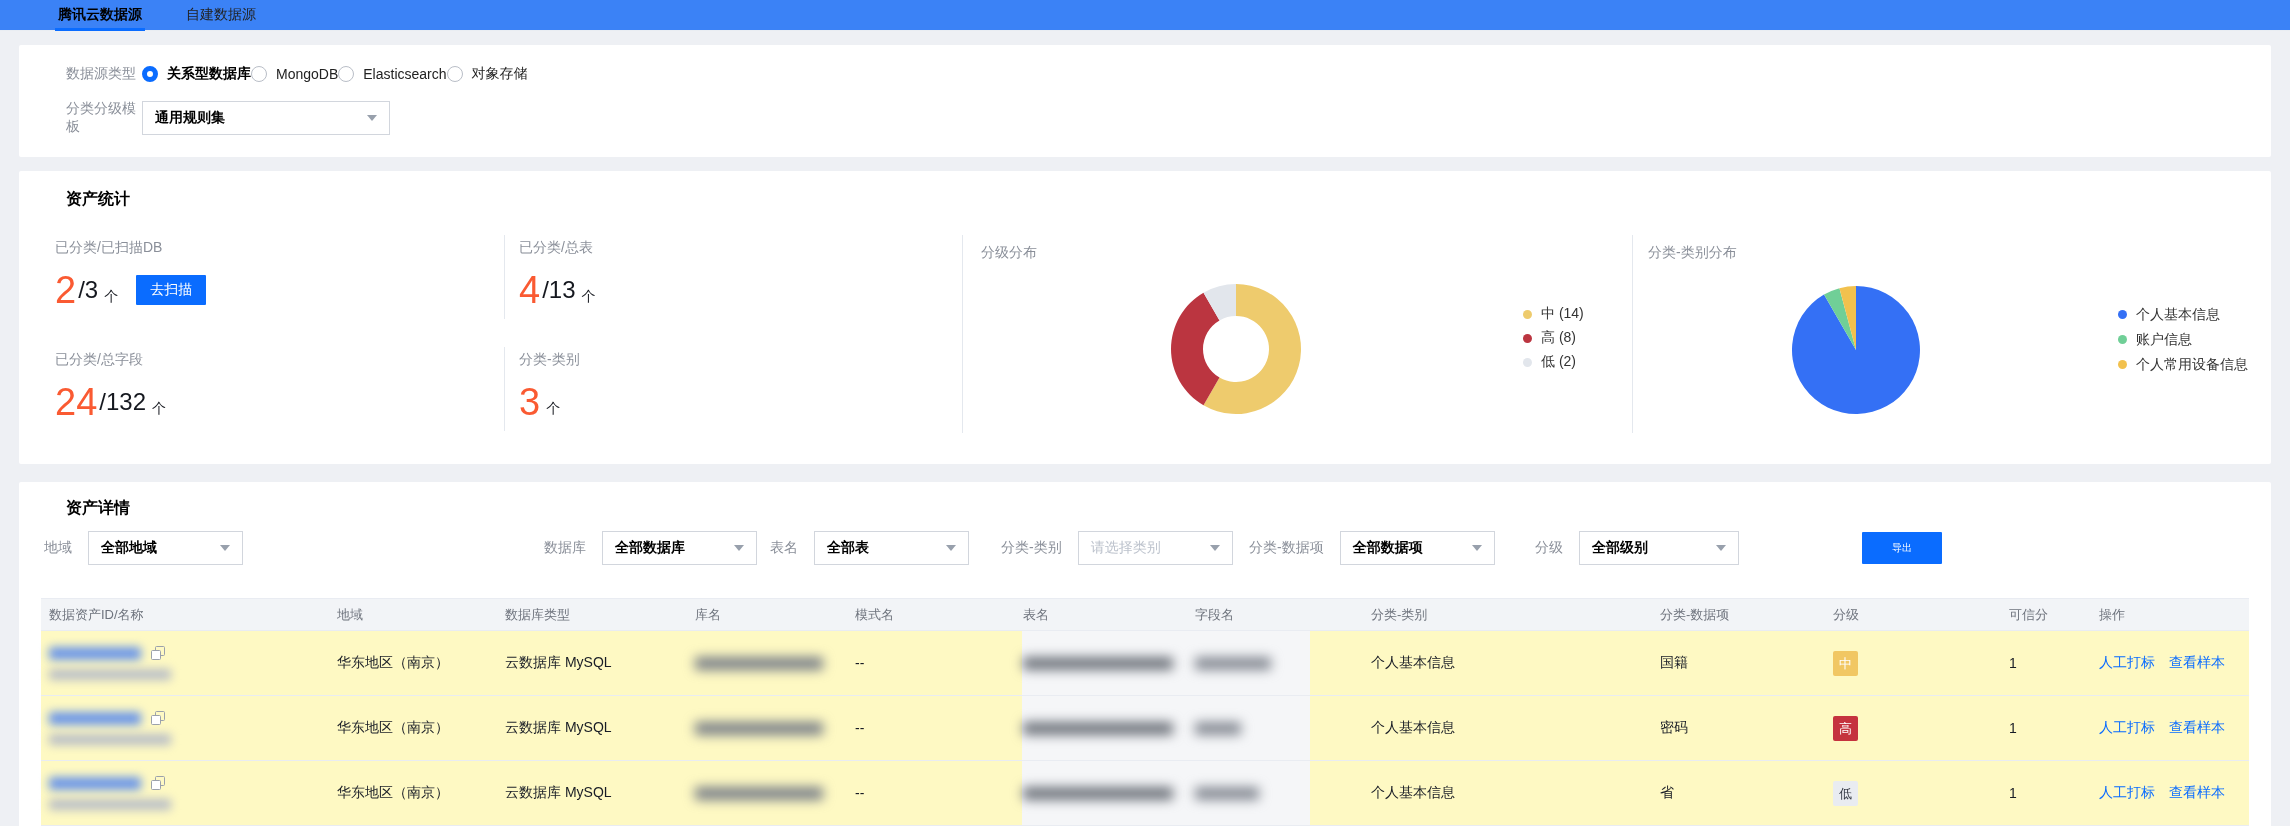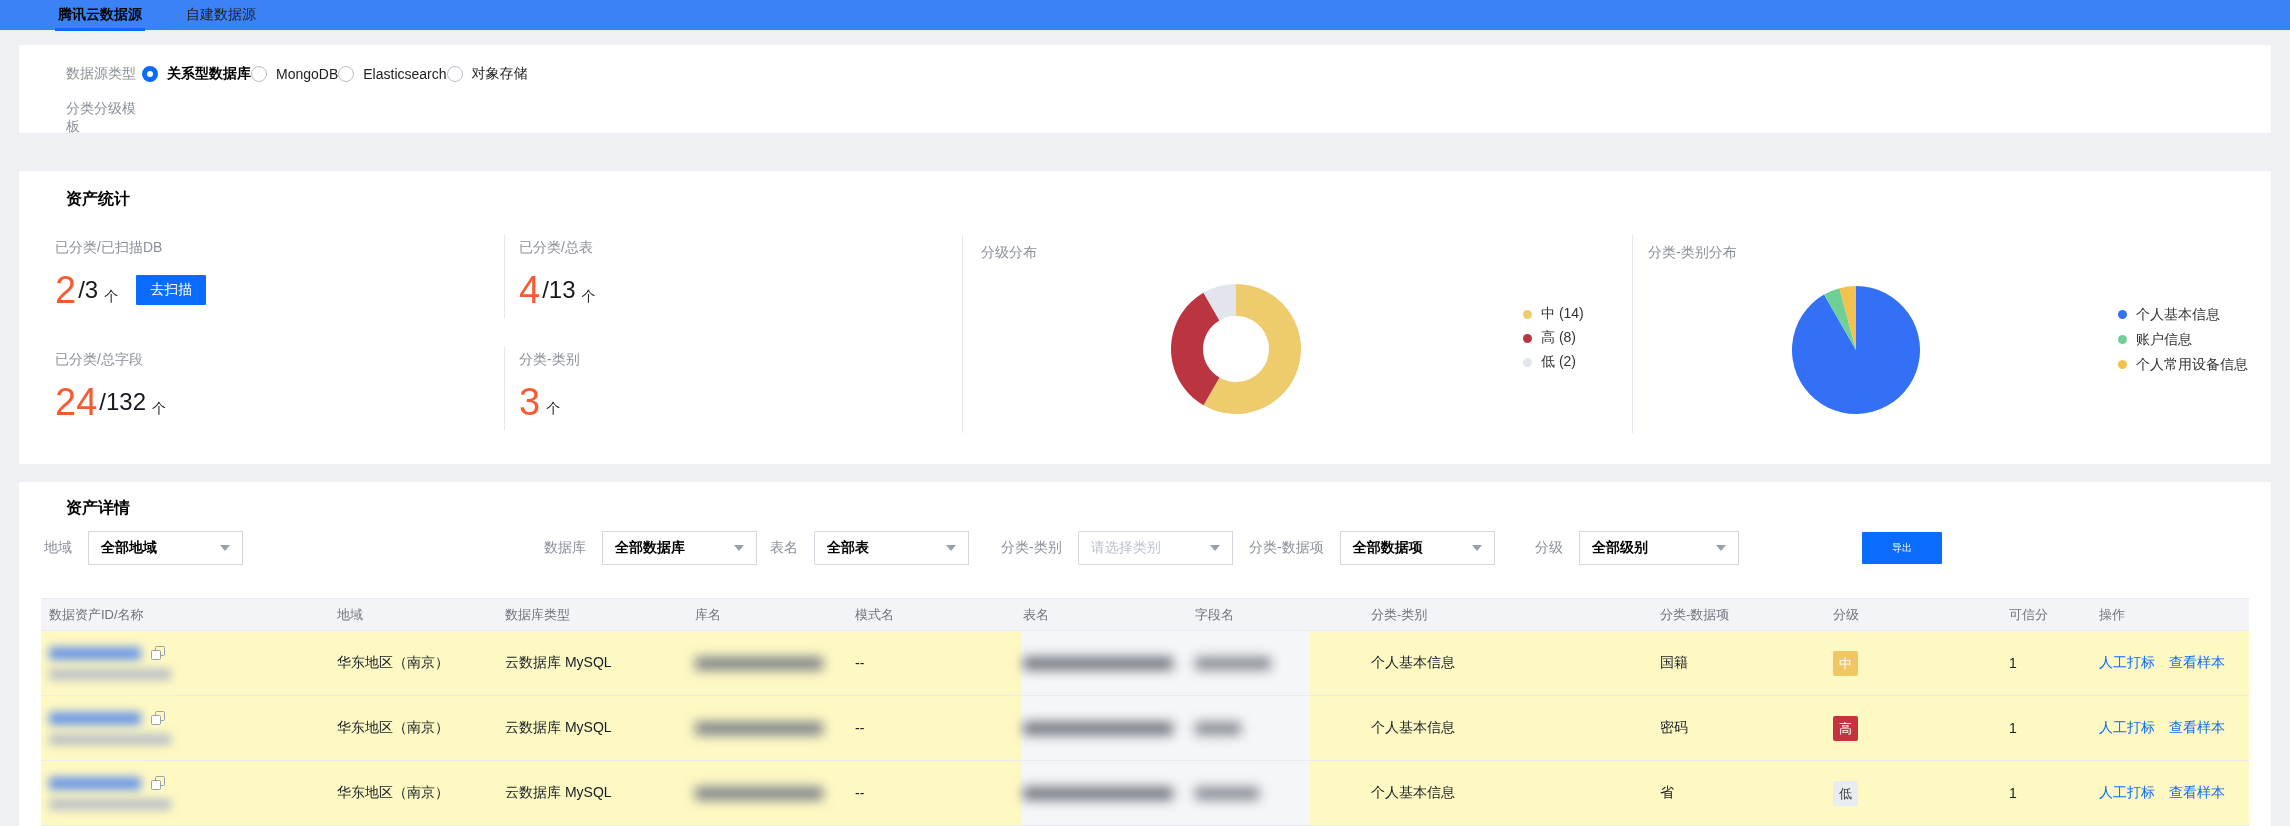--- a/index.html
+++ b/index.html
@@ -19,21 +19,21 @@
     position:relative;
   }
   
   .topbar{position:absolute;left:0;top:0;width:2290px;height:31px;background:#3b82f6;border-bottom:1px solid #e9edf2;}
   .tabs{position:absolute;left:55px;top:0;height:31px;display:flex;gap:38px;}
   .tab{height:31px;line-height:29px;padding:0 3px;cursor:pointer;color:#222;position:relative;}
   .tab.active{font-weight:bold;color:#000;}
   .tab.active:after{content:"";position:absolute;left:0;right:0;bottom:0;height:3px;background:var(--accent_blue);}
   
   .card{position:absolute;left:19px;width:2252px;background:#fff;border-radius:2px;}
-  .card1{top:45px;height:88px;}
+  .card1{top:45px;height:112px;}
   .card2{top:171px;height:293px;}
   .card3{top:482px;height:360px;}
   .card-title{position:absolute;left:47px;font-size:16px;font-weight:bold;color:#000;}
   
   .frow{position:absolute;display:flex;align-items:center;}
   .glabel{color:#8a8f99;}
   .radio-group{display:flex;align-items:center;}
   .radio-opt{display:flex;align-items:center;gap:9px;cursor:pointer;}
   .radio{width:16px;height:16px;border-radius:50%;background:#fff;border:1px solid #b9bec7;display:inline-block;}
   .radio.checked{border:5px solid var(--accent_blue);}
@@ -115,20 +115,24 @@
         <span class="rlabel">Elasticsearch</span>
       </label>
       <label class="radio-opt">
         <span class="radio"></span>
         <span class="rlabel">对象存储</span>
       </label>
     </div>
   </div>
   <div class="frow" style="left:47px;top:55px;">
     <span class="glabel" style="width:76px;">分类分级模板</span>
+    <div class="select" style="width:248px;">
+      <span class="sval">通用规则集</span>
+      <span class="caret"></span>
+    </div>
   </div>
 </div>
 
 <div class="card card2">
   <div class="card-title" style="top:18px;">资产统计</div>
 
   <div class="stat" style="left:36px;top:68px;">
     <div class="stat-label">已分类/已扫描DB</div>
     <div class="stat-value">
       <span class="big">2</span>

